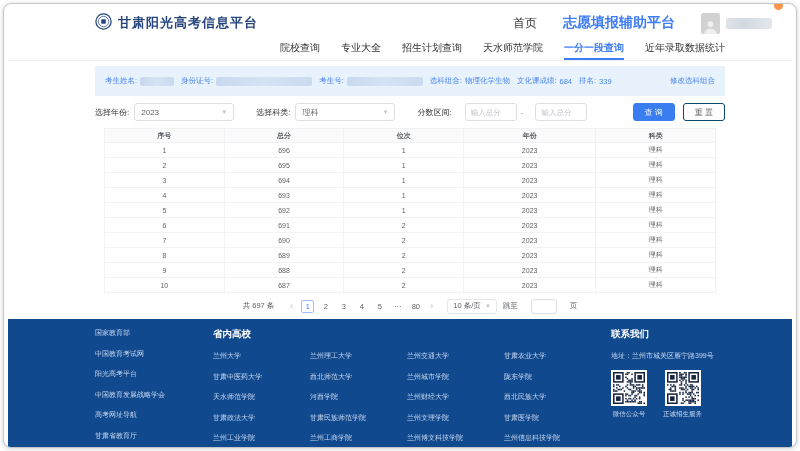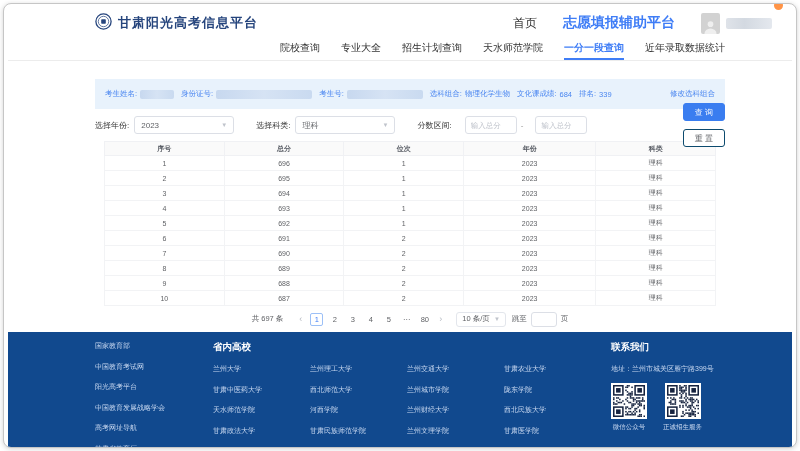--- a/index.html
+++ b/index.html
@@ -30,41 +30,41 @@
   .tabs { height: 23px; flex: 0 0 23px; border-bottom: 1px solid #ececec; }
   .tabs-inner { width: 630px; margin-left: 87px; height: 100%;
     display: flex; justify-content: flex-end; gap: 21px; }
   .tab { font-size: 10px; color: #333; display: flex; align-items: center;
     cursor: pointer; border-bottom: 2px solid transparent; padding-bottom: 1px; }
   .tab.active { color: #3f7df6; border-bottom-color: #3f7df6; font-weight: bold; }
 
   
   .container { width: 630px; margin-left: 87px; }
 
-  .student-bar { margin-top: 18px; height: 19px; background: #e8f2fc;
+  .student-bar { margin-top: 5px; height: 19px; background: #e8f2fc;
     display: flex; align-items: center; padding: 15px 10px; gap: 7px;
     font-size: 7.5px; color: #4a86f0; }
   .blur-chip { height: 9px; border-radius: 2px;
     background: linear-gradient(90deg,#c7d8ef,#d6e3f4 50%,#c9daf0); }
   .chip-name { width: 34px; } .chip-id { width: 96px; } .chip-exam { width: 76px; }
   .sb-group { display: flex; align-items: center; gap: 3px; white-space: nowrap; }
   .modify-link { margin-left: auto; cursor: pointer; }
 
   .filter-bar { margin: 7px 0; height: 18px; display: flex; align-items: center;
     font-size: 8px; color: #333; }
   .f-label { margin-right: 5px; white-space: nowrap; }
   .select-box { width: 100px; height: 18px; border: 1px solid #dcdfe6; border-radius: 3px;
     display: flex; align-items: center; padding: 0 6px; color: #606266; background: #fff;
     cursor: pointer; margin-right: 22px; }
   .select-box .caret { margin-left: auto; color: #c0c4cc; font-size: 6px; }
   .range-input { width: 52px; height: 18px; border: 1px solid #dcdfe6; border-radius: 3px;
     padding: 0 5px; font-size: 7.5px; color: #606266; outline: none; margin-left: 8px; }
   .range-input::placeholder { color: #c0c4cc; }
   .range-sep { margin: 0 4px; color: #999; }
-  .btns { margin-left: auto; display: flex; gap: 8px; flex-direction: column; }
+  .btns { margin-left: auto; display: flex; gap: 8px; }
   .btn { height: 18px; border-radius: 3px; font-size: 8px; padding: 0 11px;
     display: flex; align-items: center; cursor: pointer; }
   .btn-primary { background: #3a7df0; color: #fff; border: 1px solid #3a7df0; }
   .btn-plain { background: #fff; color: #606266; border: 1px solid #0c4a6e; }
 
   
   table.data { width: 612px; margin: 0 auto; border-collapse: collapse;
     border: 1px solid #f0f1f4; }
   table.data th { height: 14px; background: #fafafa; font-size: 7px; color: #5a5e66;
     font-weight: bold; border: 1px solid #f0f1f4; text-align: center; }
@@ -76,21 +76,21 @@
     justify-content: center; gap: 6px; font-size: 7.5px; color: #606266; }
   .pg-total { margin-right: 8px; }
   .pg-arrow { color: #b4b9c1; font-size: 9px; cursor: pointer; padding: 0 2px; }
   .pg-num { min-width: 13px; height: 13px; display: flex; align-items: center;
     justify-content: center; cursor: pointer; border-radius: 2px; padding: 0 2px; }
   .pg-num.active { border: 1px solid #9cc0f7; color: #3f7df6; background: #fff; }
   .pg-size { height: 15px; border: 1px solid #e3e6ec; border-radius: 3px;
     display: flex; align-items: center; padding: 0 5px; gap: 4px; cursor: pointer;
     margin-left: 6px; }
   .pg-size .caret { color: #c0c4cc; font-size: 6px; }
-  .pg-jump { display: flex; align-items: center; gap: 4px; }
+  .pg-jump { display: flex; align-items: center; gap: 13px; }
   .pg-jump input { width: 26px; height: 15px; border: 1px solid #dcdfe6;
     border-radius: 3px; outline: none; font-size: 7.5px; text-align: center; }
 
   
   footer { margin-top: auto; background: #11498e; flex: 1 1 auto;
     display: flex; flex-direction: column; }
   .footer-inner { display: flex; padding: 9px 0 0 87px; flex: 1; }
   .f-col-title { font-size: 9.5px; font-weight: bold; color: #fff; margin-bottom: 10px; }
   .f-links { width: 118px; }
   .f-link { font-size: 7px; color: #c9d9f1; margin-bottom: 10.5px; cursor: pointer;

